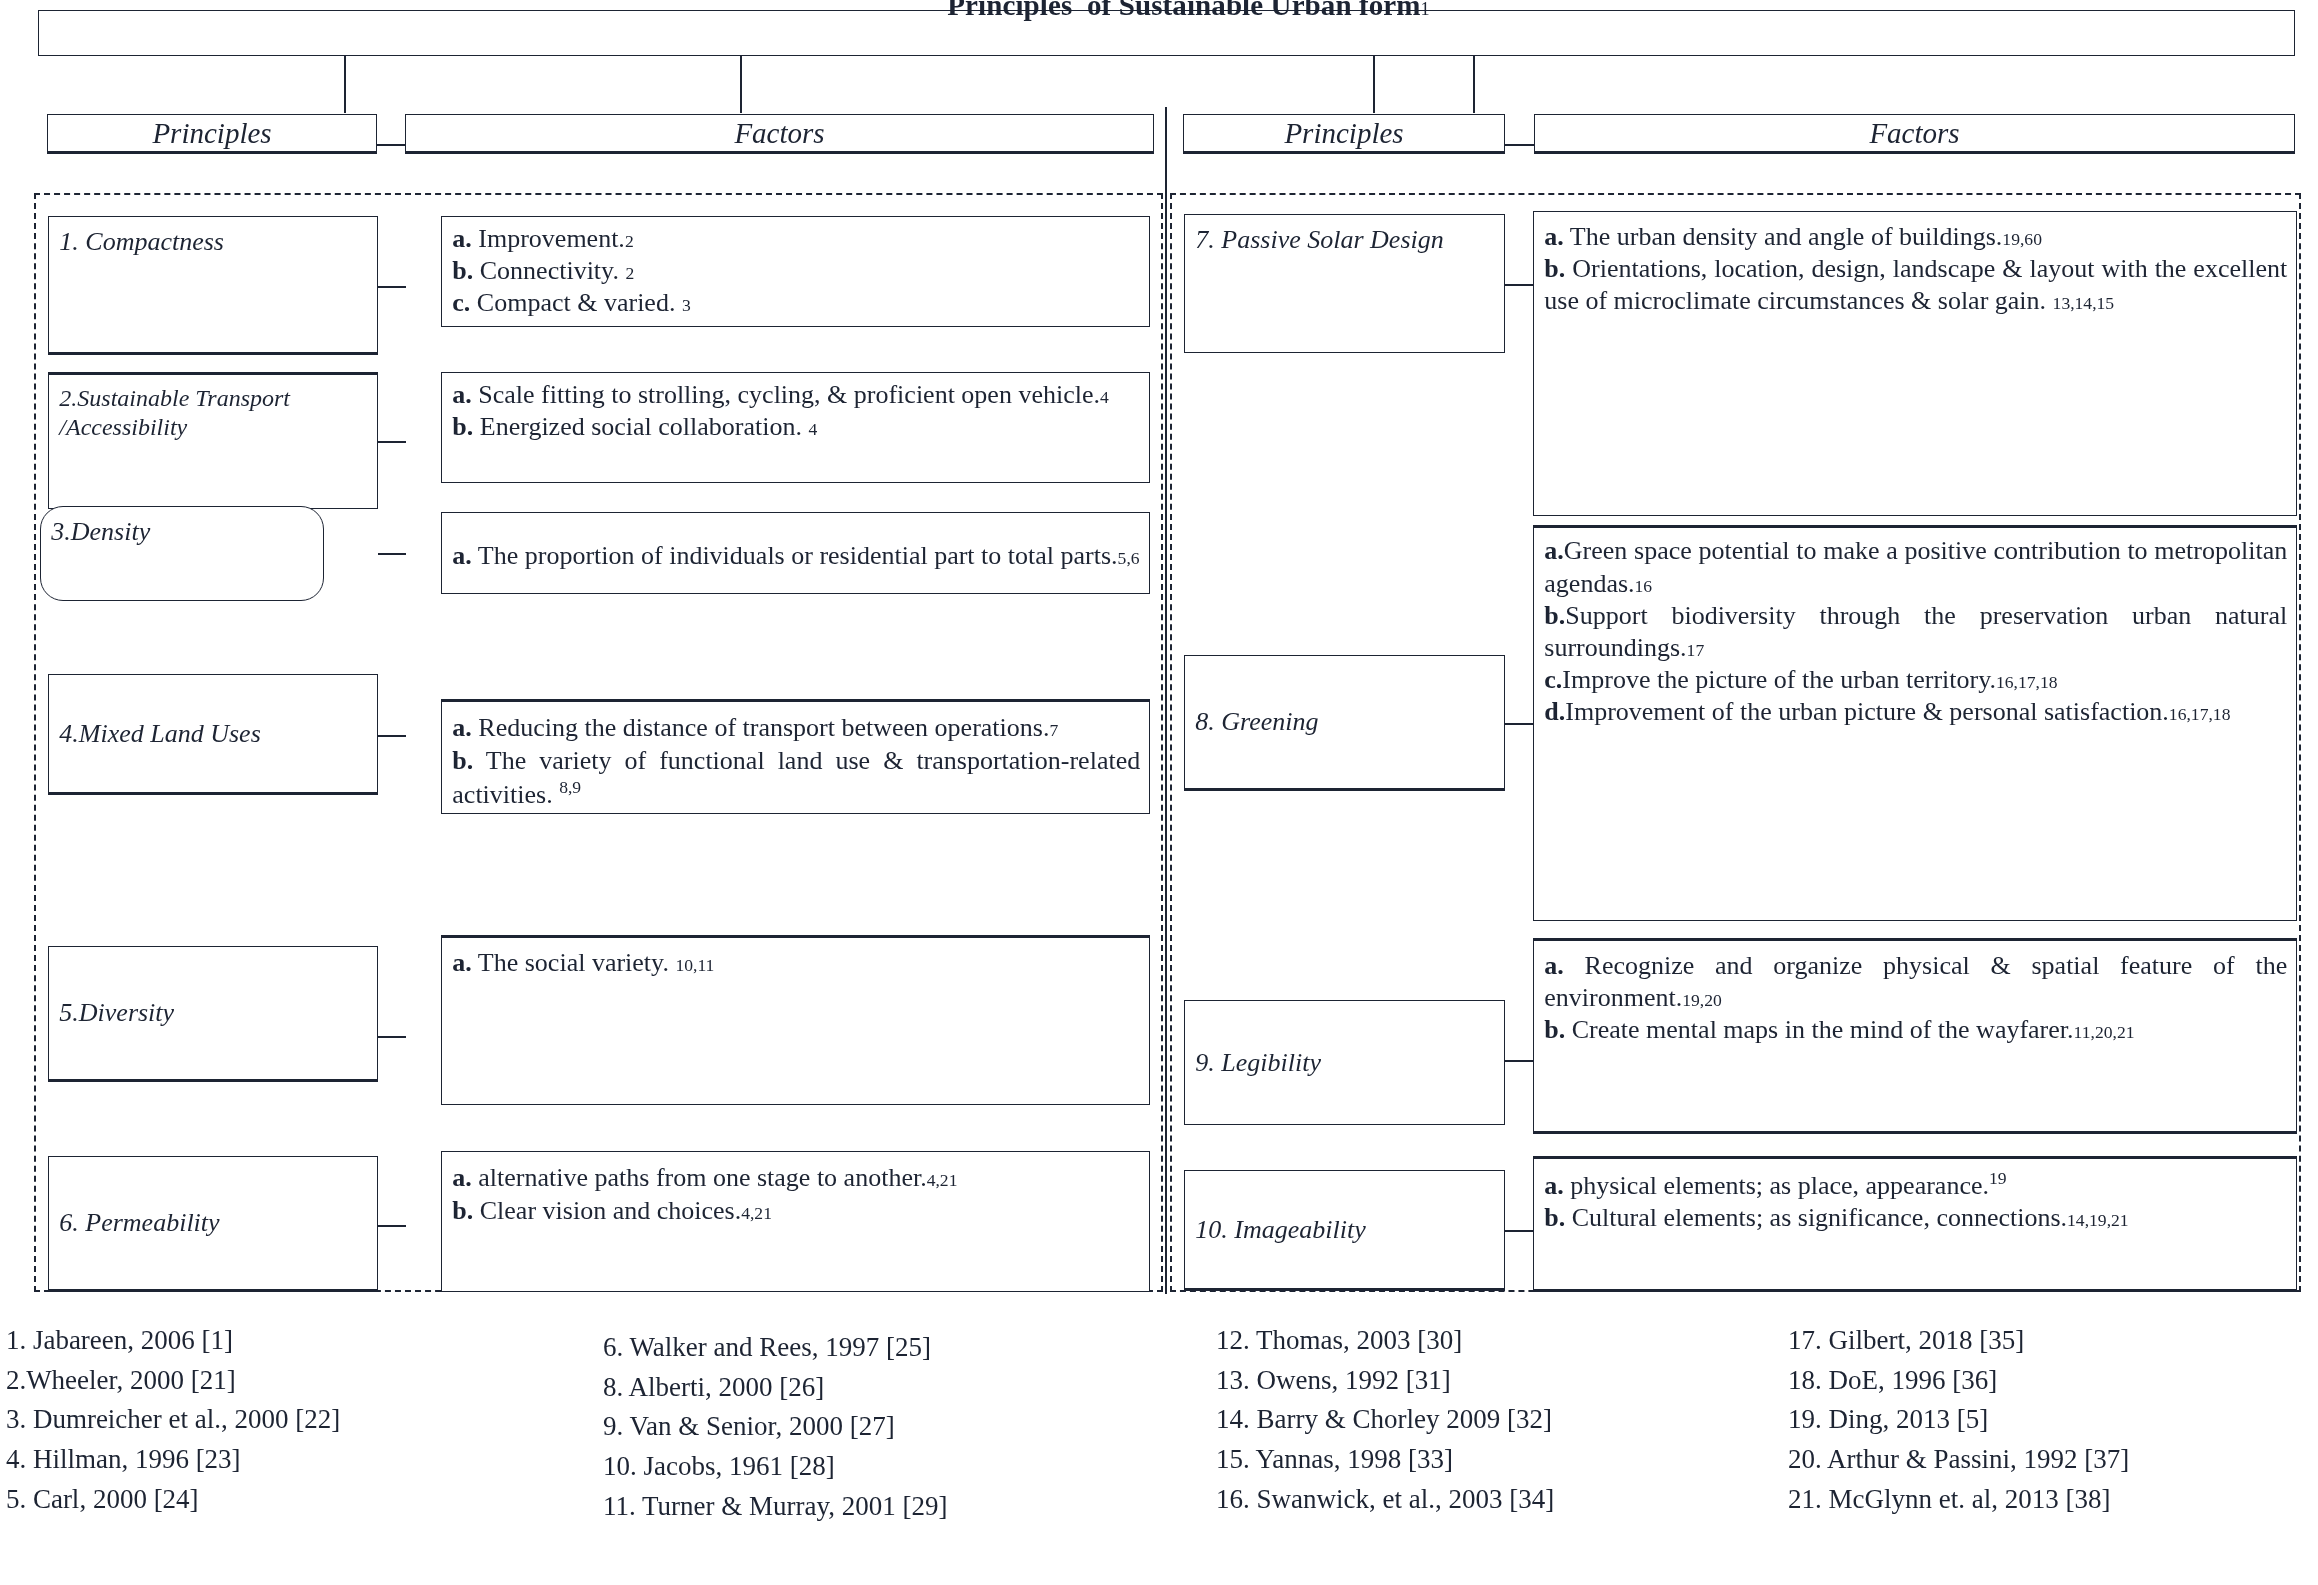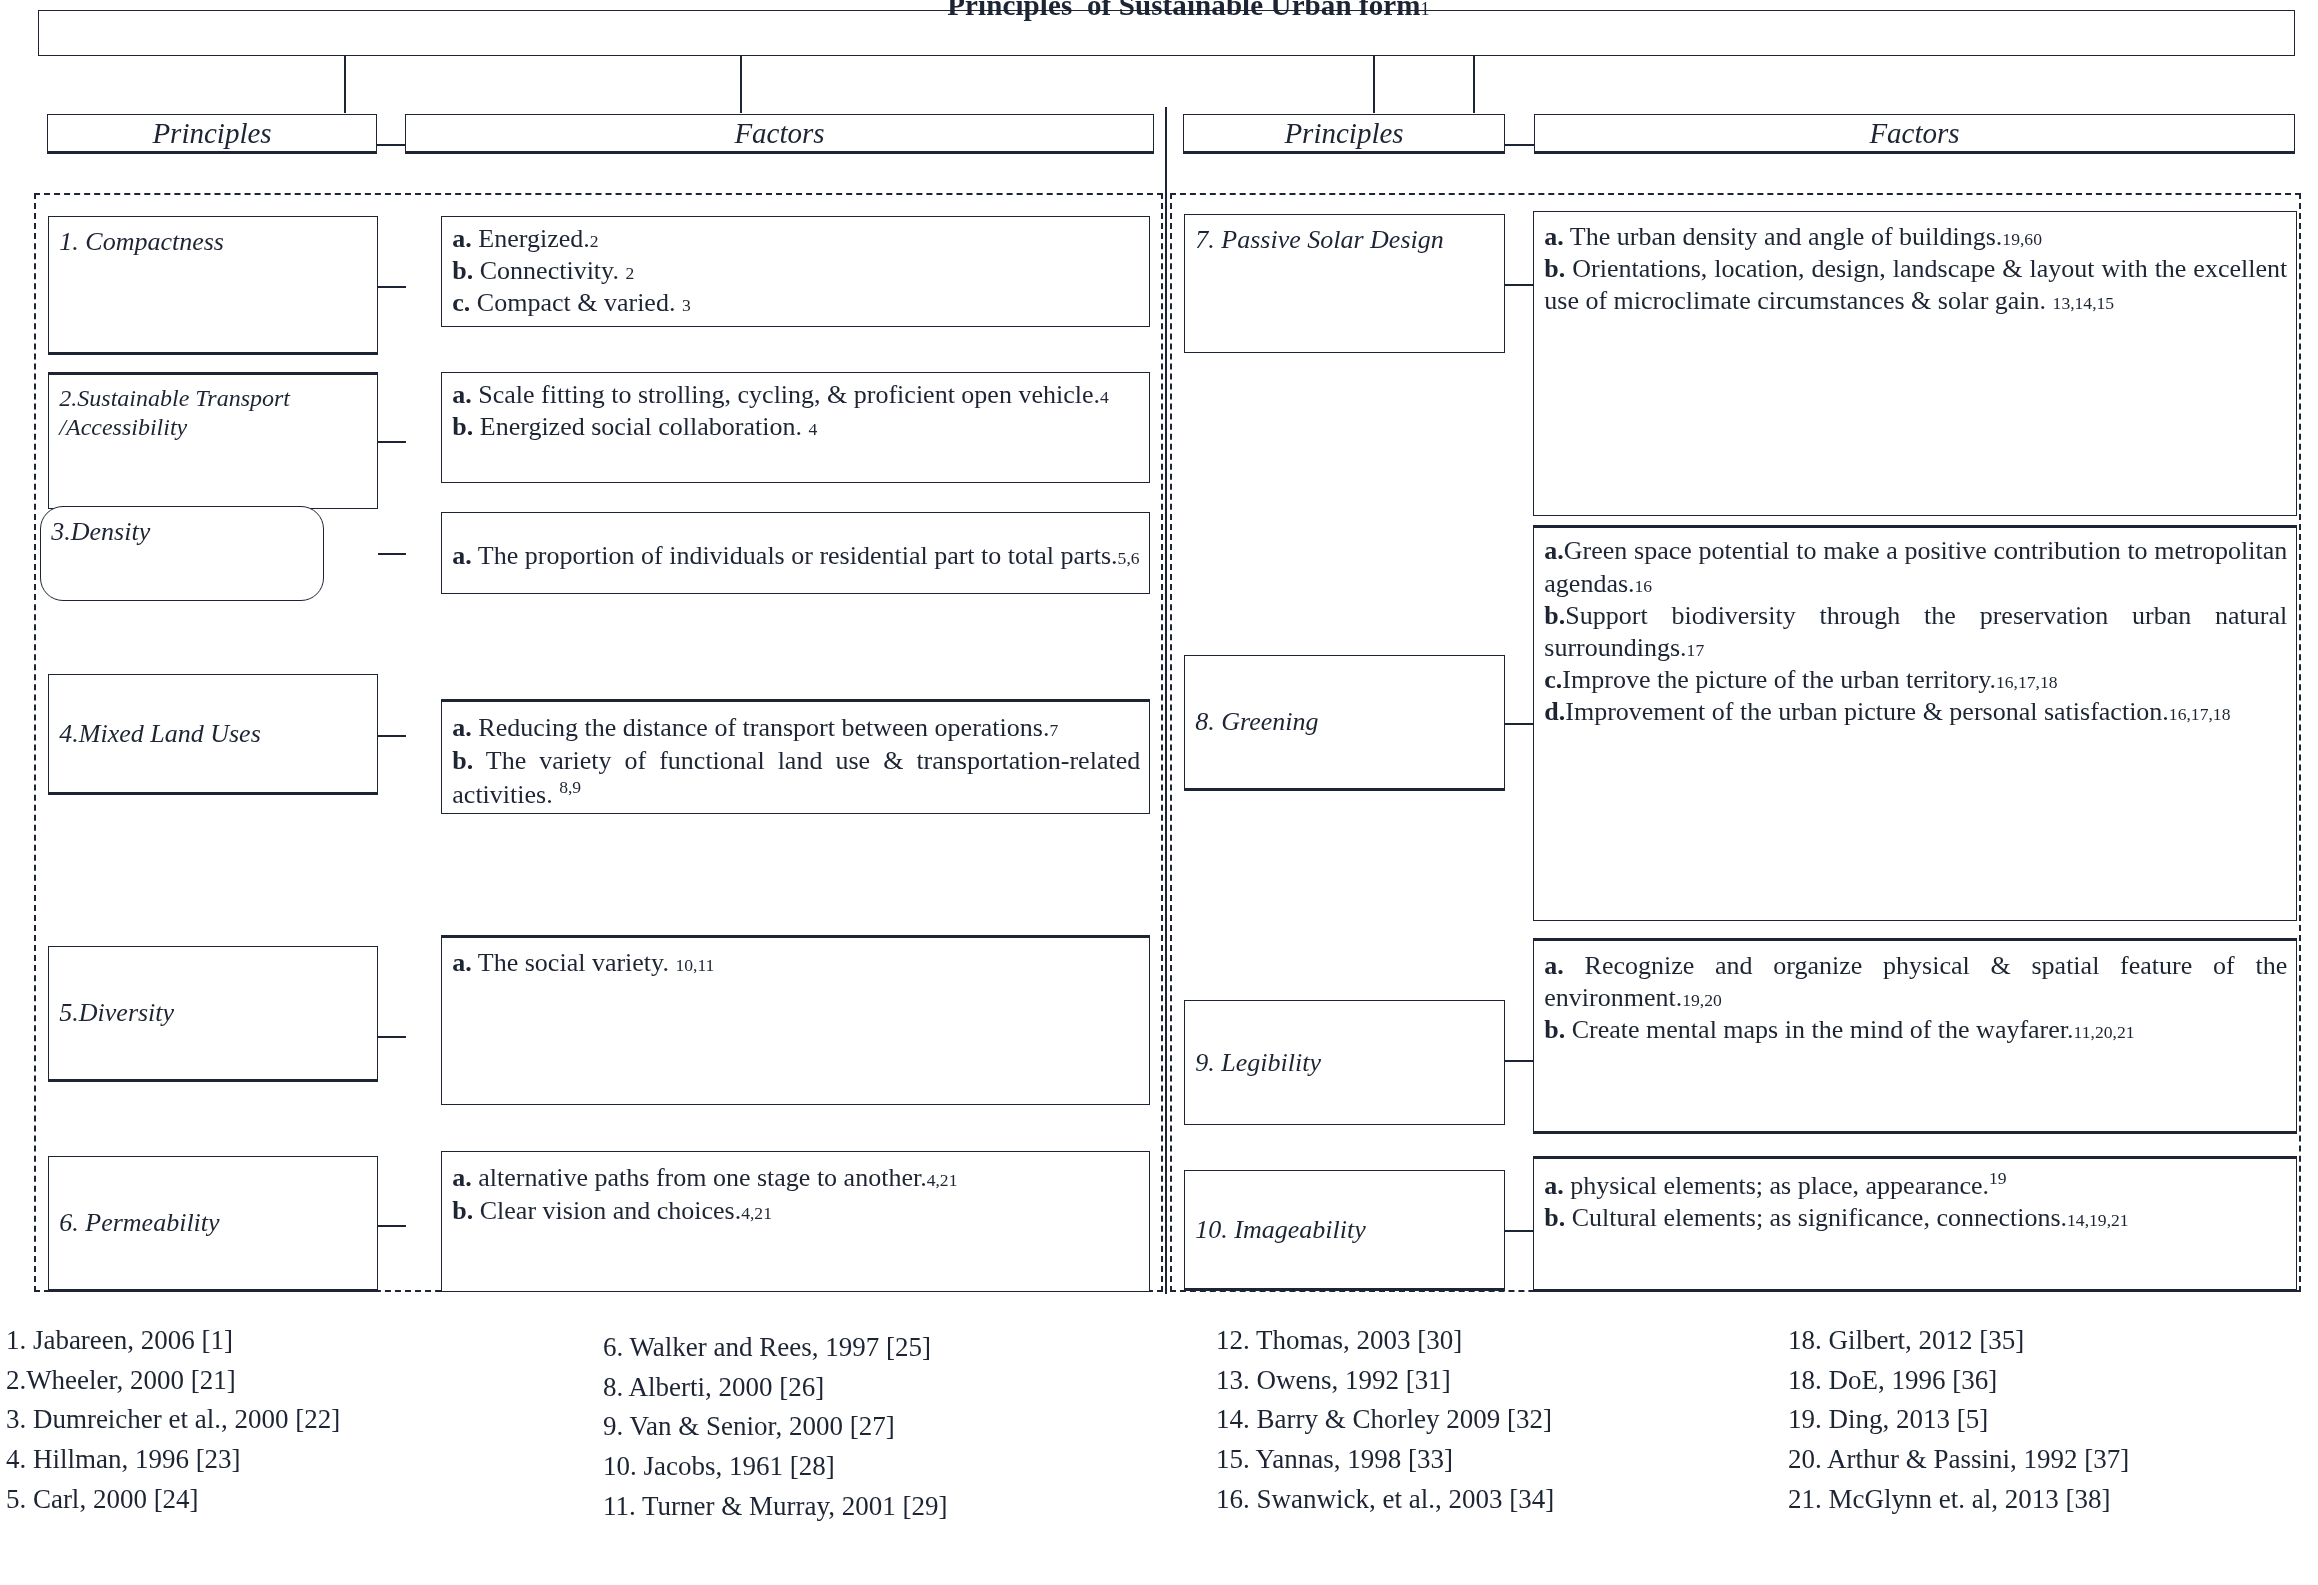--- a/index.html
+++ b/index.html
@@ -111,21 +111,21 @@
   <div class="dashed" style="left:34px;top:193px;width:1129px;height:1099px;"></div>
   <div class="dashed" style="left:1170px;top:193px;width:1131px;height:1099px;"></div>
 
   <div class="ln v" style="left:1165px;top:107px;height:1187px;"></div>
 
   <div class="box prin heavybottom" style="left:48px;top:216px;width:330px;height:139px;">
     <span>1. Compactness</span>
   </div>
   <div class="ln h" style="left:378px;top:286px;width:28px;"></div>
   <div class="box fact" style="left:441px;top:216px;width:709px;height:111px;">
-    <p><b>a.</b><span> Energized.</span><span class="sref">2</span></p>
+    <p><b>a.</b><span> Improvement.</span><span class="sref">2</span></p>
     <p><b>b.</b><span> Connectivity. </span><span class="sref">2</span></p>
     <p><b>c.</b><span> Compact &amp; varied. </span><span class="sref">3</span></p>
   </div>
 
   <div class="box prin heavytop" style="left:48px;top:372px;width:330px;height:137px;font-size:24px;">
     <span>2.Sustainable Transport /Accessibility</span>
   </div>
   <div class="ln h" style="left:378px;top:441px;width:28px;"></div>
   <div class="box fact" style="left:441px;top:372px;width:709px;height:111px;">
     <p><b>a.</b><span> Scale fitting to strolling, cycling, &amp; proficient open vehicle.</span><span class="sref">4</span></p>
@@ -231,21 +231,21 @@
         <li>12. Thomas, 2003 [30]</li>
         <li>13. Owens, 1992 [31]</li>
         <li>14. Barry &amp; Chorley 2009 [32]</li>
         <li>15. Yannas, 1998 [33]</li>
         <li>16. Swanwick, et al., 2003 [34]</li>
       </ul>
     </div>
 
     <div class="refcol" style="left:1788px;width:528px;">
       <ul>
-        <li>18. Gilbert, 2012 [35]</li>
+        <li>17. Gilbert, 2018 [35]</li>
         <li>18. DoE, 1996 [36]</li>
         <li>19. Ding, 2013 [5]</li>
         <li>20. Arthur &amp; Passini, 1992 [37]</li>
         <li>21. McGlynn et. al, 2013 [38]</li>
       </ul>
     </div>
 
   </div>
 
 </div>

